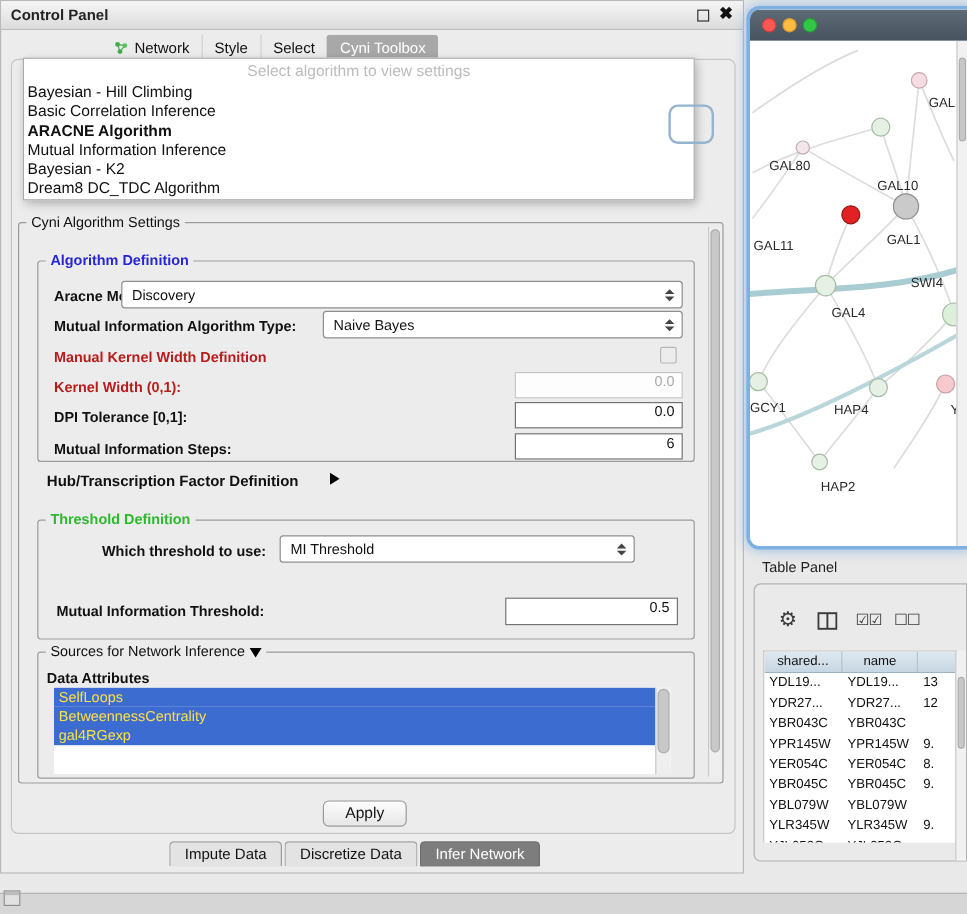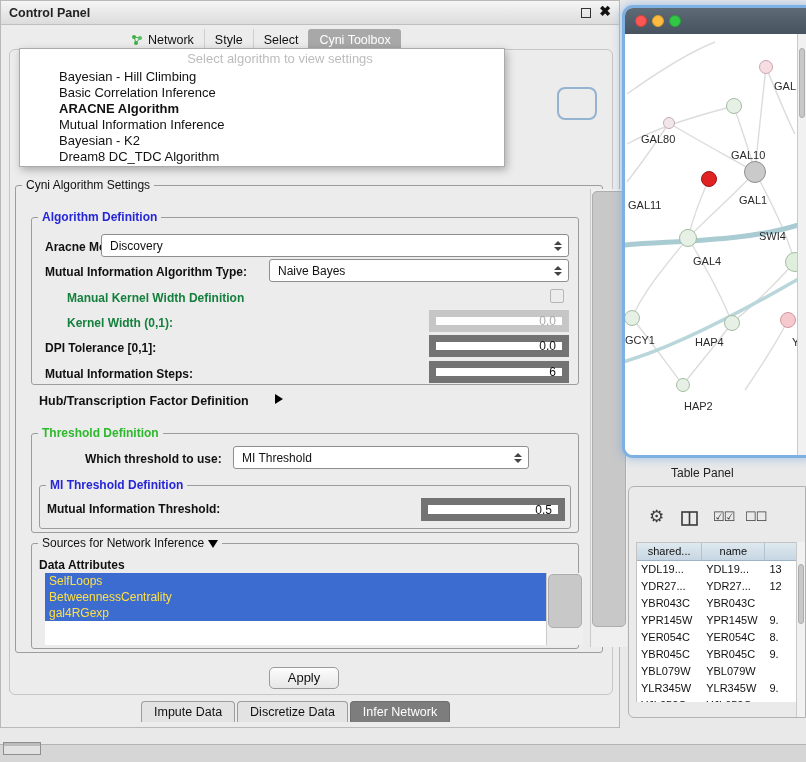--- a/index.html
+++ b/index.html
@@ -1,55 +1,55 @@
 <!DOCTYPE html>
 <html><head>
 <meta charset="utf-8">
 <style>
   * { margin:0; padding:0; box-sizing:border-box; }
   body { font-family:"Liberation Sans", sans-serif; }
   #root { position:relative; width:806px; height:762px; background:#e9e9e9; overflow:hidden; color:#111; font-size:12px; }
-  .abs { position:absolute;padding-left:36px; }
+  .abs { position:absolute; }
 
   
   .cp-win { left:0; top:8; width:620px; height:728px; background:#ececec; border:1px solid #b9b9b9; }
   .titlebar { left:0; top:0; width:100%; height:24px; background:linear-gradient(#f5f5f5,#dcdcdc); border-bottom:1px solid #bfbfbf; }
   .titlebar .title { position:absolute; left:8px; top:0; line-height:24px; font-weight:bold; font-size:12.5px; color:#222; }
   .float-ic { position:absolute; right:28px; top:7px; width:10px; height:10px; border:1.5px solid #333; background:transparent; }
   .close-ic { position:absolute; right:8px; top:2px; font-size:14px; font-weight:bold; color:#111; cursor:default; }
 
   .tabbar { left:84px; top:28px; height:22px; display:flex; align-items:stretch; }
   .tab { padding:3px 10px; font-size:12.5px; display:flex; align-items:center; gap:5px; border-left:1px solid #cfcfcf; color:#111; }
   .tab:first-child { border-left:none; }
   .tab.active { background:#a8a8a8; color:#fff; border-radius:3px 3px 0 0; border-left-color:transparent; }
 
   .inner-panel { left:8px; top:48px; width:604px; height:646px; border:1px solid #c6c6c6; border-radius:6px; background:#ececec; }
 
   
-  .dd { left:18px; top:47px; width:486px; height:119px; background:#fff; border:1px solid #ababab; box-shadow:2px 3px 8px rgba(0,0,0,.28); z-index:50; }
+  .dd { left:18px; top:47px; width:560px; height:119px; background:#fff; border:1px solid #ababab; box-shadow:2px 3px 8px rgba(0,0,0,.28); z-index:50; }
   .dd-ph { color:#bcbcbc; text-align:center; font-size:13px; padding:2px 0 3px; }
   .dd-item { font-size:13px; line-height:16px; padding-left:3px; white-space:nowrap; }
   .dd-item.hl { font-weight:bold; }
   .frag { left:556px; top:86px; width:38px; height:33px; border:2px solid #93b3d0; border-radius:8px; z-index:60; }
 
   
   .group { border:1px solid #9c9c9c; border-radius:3px; }
   .legend { position:absolute; top:-8px; left:6px; background:#ececec; padding:0 4px; font-size:12px; white-space:nowrap; }
   .legend.blue { color:#2626d8; font-weight:bold; }
   .legend.green { color:#2db82d; font-weight:bold; }
 
   .flabel { position:absolute; font-size:12px; font-weight:bold; color:#111; white-space:nowrap; }
-  .flabel.disabled { color:#15803d;margin-left:22px; }
+  .flabel.disabled { color:#b91c1c; }
 
   .combo { position:absolute; background:#fff; border:1px solid #8e8e8e; border-radius:3px; display:flex; align-items:center; padding:0 22px 0 8px; font-size:12px; }
   .spinner { position:absolute; right:6px; top:50%; transform:translateY(-50%); display:flex; flex-direction:column; gap:2px; }
   .tri-up { width:0; height:0; border-left:4px solid transparent; border-right:4px solid transparent; border-bottom:4px solid #444; }
   .tri-down { width:0; height:0; border-left:4px solid transparent; border-right:4px solid transparent; border-top:4px solid #444; }
 
-  .tfield { position:absolute; background:#fff; border:7px solid #737373; display:flex; align-items:center; justify-content:flex-end; padding:0 6px; font-size:12px; }
+  .tfield { position:absolute; background:#fff; border:1px solid #737373; display:flex; justify-content:flex-end; padding:0 6px; font-size:12px; }
   .tfield.disabled { border-color:#c6c6c6; color:#a9a9a9; background:#fdfdfd; }
 
   .cbox { position:absolute; width:14px; height:14px; border:1px solid #b6b6b6; border-radius:2px; background:#ececec; }
 
   .tri-right { width:0; height:0; border-top:5px solid transparent; border-bottom:5px solid transparent; border-left:8px solid #000; display:inline-block; }
   .tri-downb { width:0; height:0; border-left:5px solid transparent; border-right:5px solid transparent; border-top:8px solid #000; display:inline-block; vertical-align:middle; margin-left:4px; }
 
   .attr-list { position:absolute; background:#fff; overflow:hidden; }
   .attr-item { height:16px; line-height:16px; background:#3d6cd1; color:#fde047; font-size:12px; padding-left:4px; margin-right:13px; }
   .sb-v { position:absolute; background:#efefef; border-left:1px solid #c9c9c9; }
@@ -193,23 +193,20 @@
 
     <span class="flabel" style="left:84px; top:451px;">Which threshold to use:</span>
     <div class="combo" style="left:232px; top:445px; width:296px; height:23px;">
       <span>MI Threshold</span>
       <span class="spinner">
           <span class="tri-up"></span>
           <span class="tri-down"></span>
         </span>
     </div>
 
-    <div class="abs group" style="left:38px; top:484px; width:532px; height:44px;">
-      <span class="legend blue">MI Threshold Definition</span>
-    </div>
     <span class="flabel" style="left:46px; top:501px;">Mutual Information Threshold:</span>
     <div class="tfield" style="left:420px; top:497px; width:144px; height:23px;">
       <span>0.5</span>
     </div>
 
     <div class="abs group" style="left:30px; top:542px; width:548px; height:106px;">
       <span class="legend">
         <span>Sources for Network Inference</span><span class="tri-downb"></span>
       </span>
     </div>

